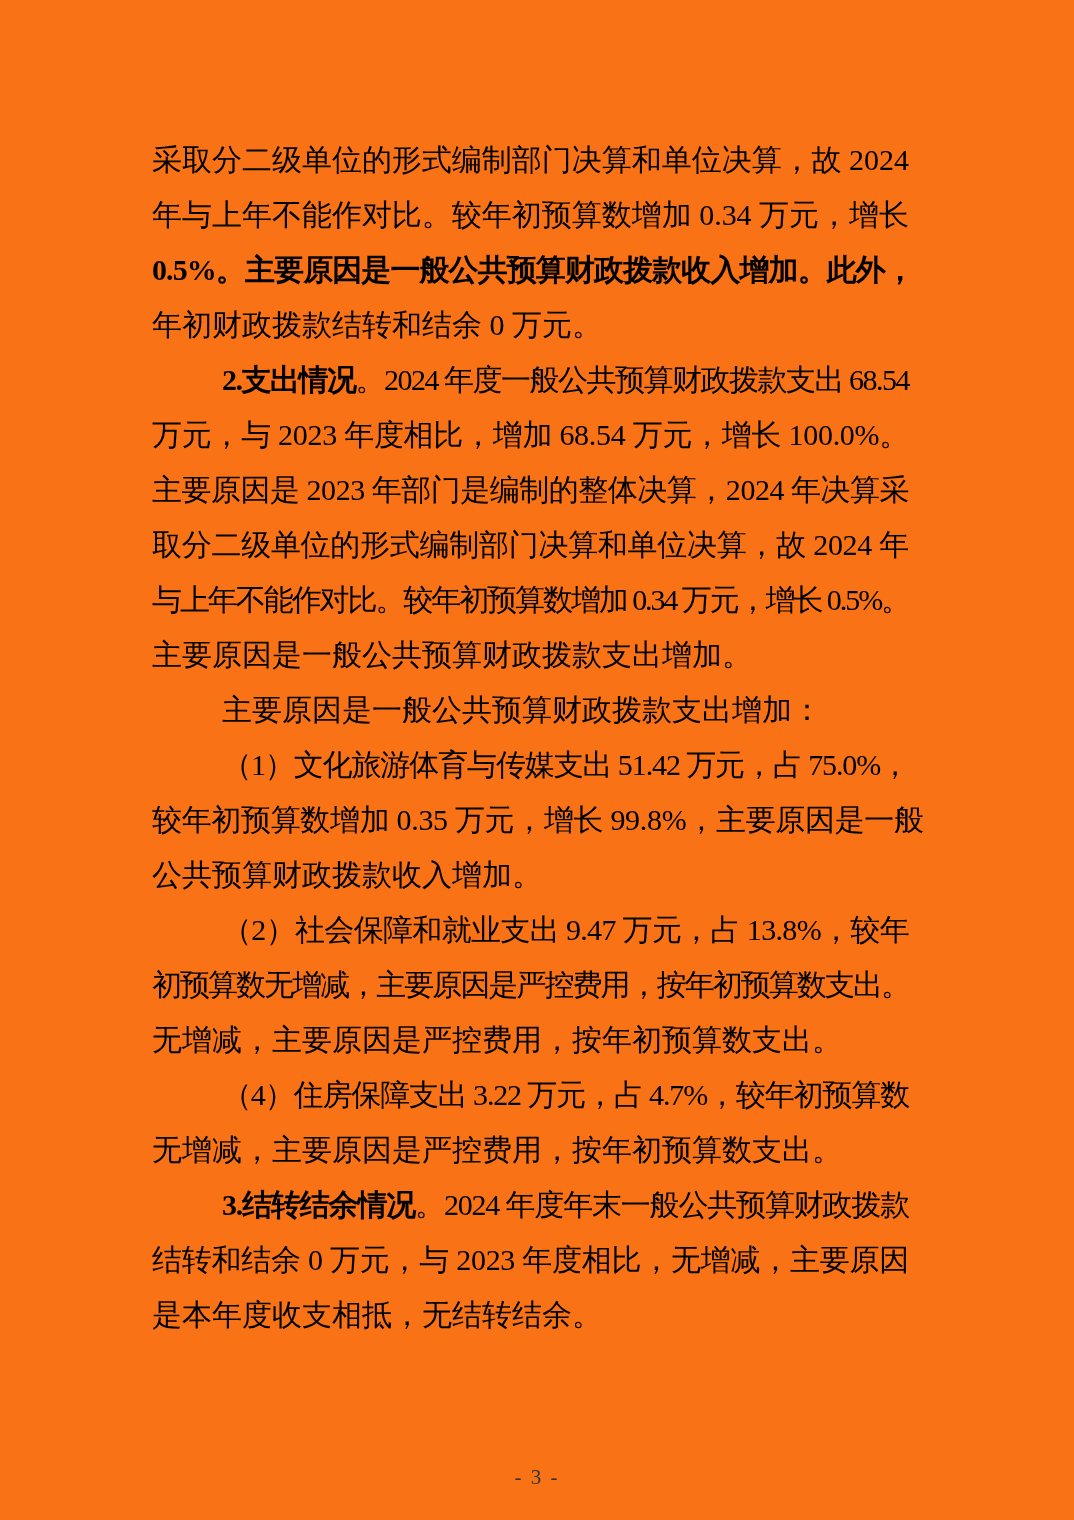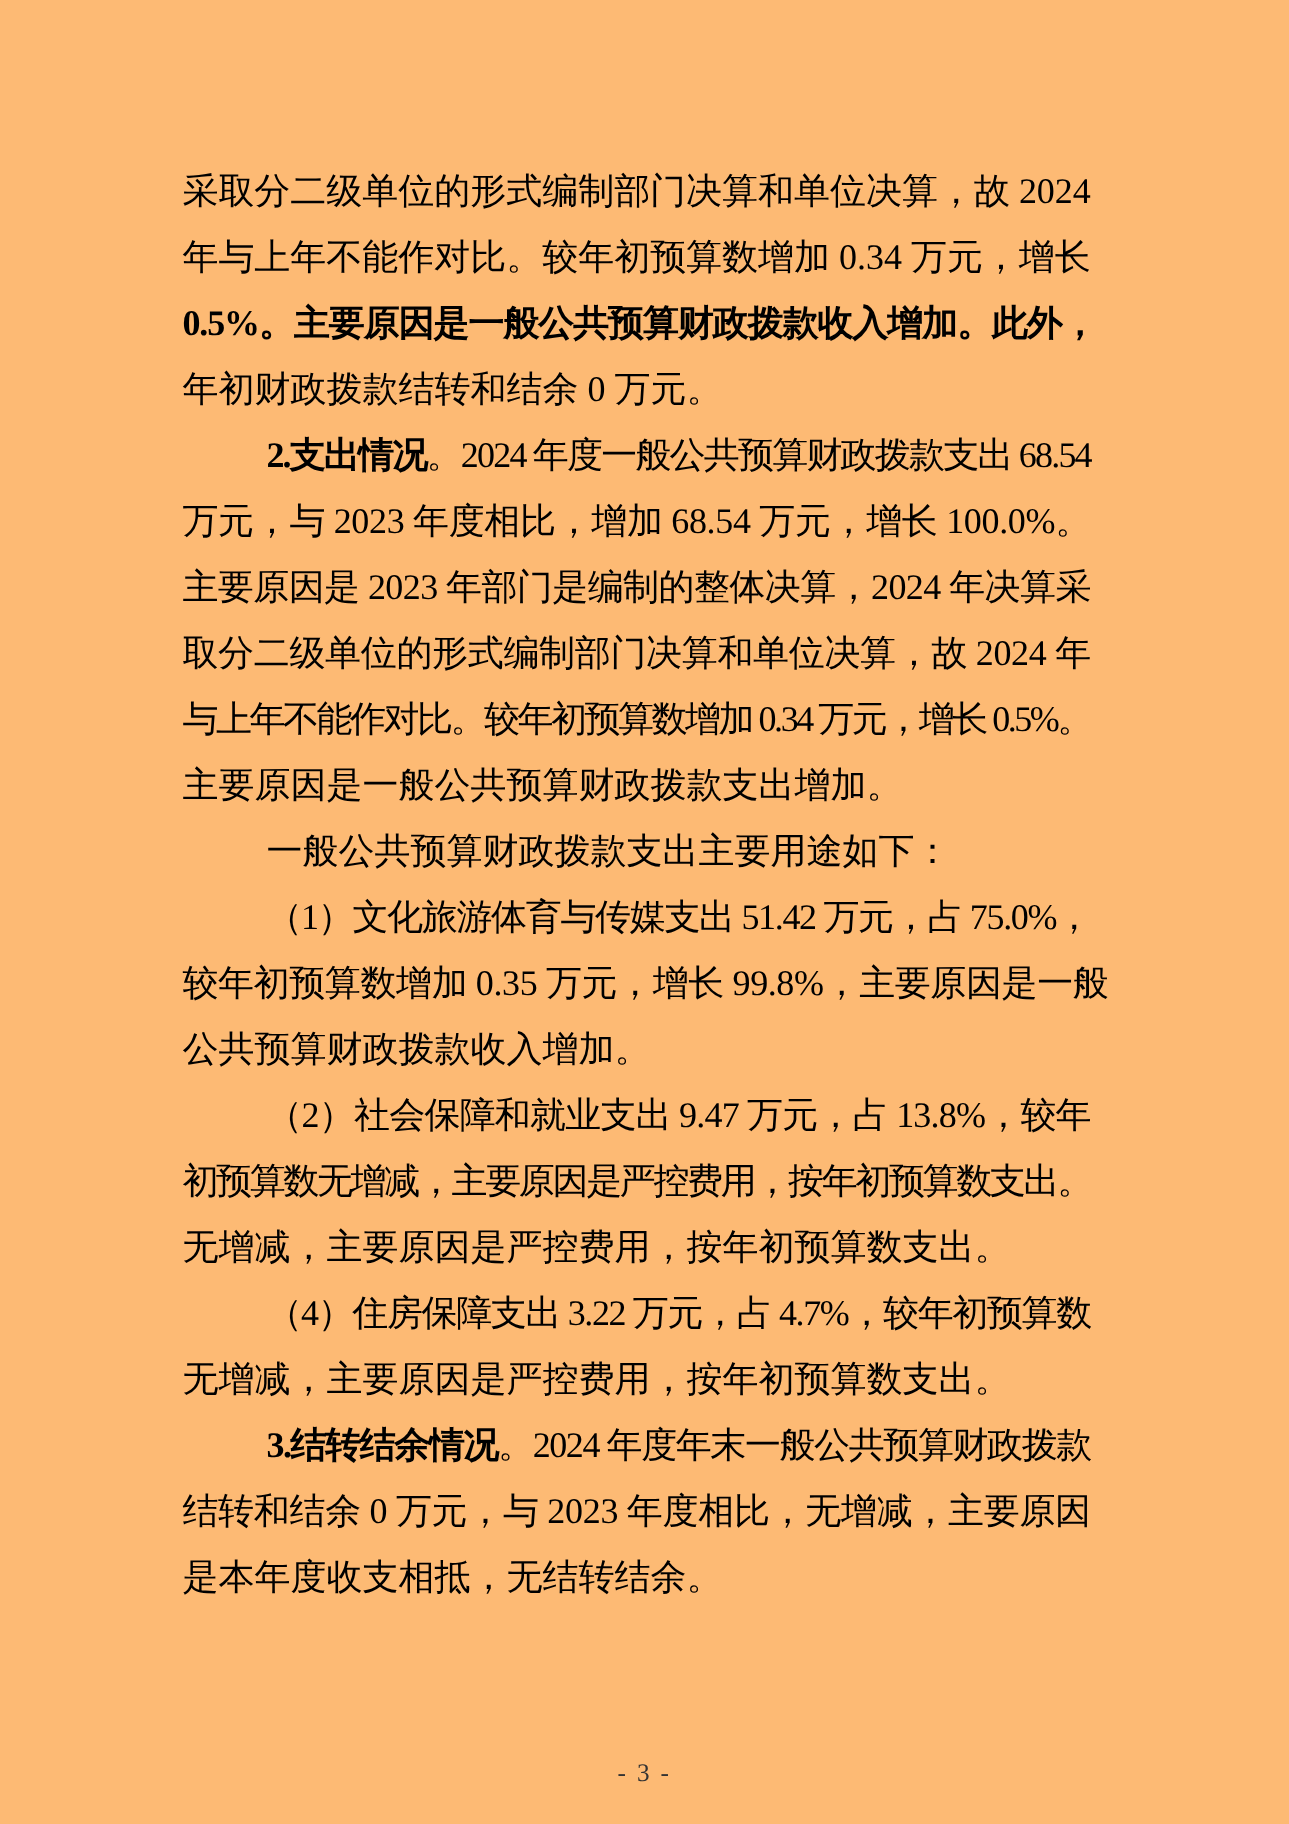--- a/index.html
+++ b/index.html
@@ -4,21 +4,21 @@
 <style>
   html, body {
     margin: 0;
     padding: 0;
     background: #ffffff;
   }
   .page {
     position: relative;
     width: 1074px;
     height: 1520px;
-    background: #fdba74;
+    background: #f97316;
     overflow: hidden;
     font-family: "Liberation Serif", "DejaVu Serif", serif;
     color: #000000;
   }
   .text-block {
     position: absolute;
     left: 152px;
     top: 132px;
     width: 757px;
     font-size: 30px;
@@ -65,21 +65,21 @@
       </div>
       <div class="paragraph">
         <div class="line justify indent" style="letter-spacing: -1.5px; text-align: center;"><span class="line-inner"><span class="bold">2.支出情况</span><span>。2024 年度一般公共预算财政拨款支出 68.54</span></span></div>
         <div class="line justify" style="letter-spacing: -0.283784px;"><span class="line-inner"><span>万元，与 2023 年度相比，增加 68.54 万元，增长 100.0%。</span></span></div>
         <div class="line justify" style="letter-spacing: -0.484375px;"><span class="line-inner"><span>主要原因是 2023 年部门是编制的整体决算，2024 年决算采</span></span></div>
         <div class="line justify" style="letter-spacing: -0.275862px; text-align: right;"><span class="line-inner"><span>取分二级单位的形式编制部门决算和单位决算，故 2024 年</span></span></div>
         <div class="line justify" style="letter-spacing: -2.07353px;"><span class="line-inner"><span>与上年不能作对比。较年初预算数增加 0.34 万元，增长 0.5%。</span></span></div>
         <div class="line" style="letter-spacing: 0px;"><span class="line-inner"><span>主要原因是一般公共预算财政拨款支出增加。</span></span></div>
       </div>
       <div class="paragraph">
-        <div class="line indent" style="letter-spacing: 0px;"><span class="line-inner"><span>一般公共预算财政拨款支出主要用途如下：</span></span></div>
+        <div class="line indent" style="letter-spacing: 0px;"><span class="line-inner"><span>主要原因是一般公共预算财政拨款支出增加：</span></span></div>
       </div>
       <div class="paragraph">
         <div class="line justify indent" style="letter-spacing: -1.10938px;"><span class="line-inner"><span>（1）文化旅游体育与传媒支出 51.42 万元，占 75.0%，</span></span></div>
         <div class="line justify" style="letter-spacing: -0.328125px;"><span class="line-inner"><span>较年初预算数增加 0.35 万元，增长 99.8%，主要原因是一般</span></span></div>
         <div class="line" style="letter-spacing: 0px;"><span class="line-inner"><span>公共预算财政拨款收入增加。</span></span></div>
       </div>
       <div class="paragraph">
         <div class="line justify indent" style="letter-spacing: -0.66129px;"><span class="line-inner"><span>（2）社会保障和就业支出 9.47 万元，占 13.8%，较年</span></span></div>
         <div class="line justify" style="letter-spacing: -1.96296px;"><span class="line-inner"><span>初预算数无增减，主要原因是严控费用，按年初预算数支出。</span></span></div>
       </div>

